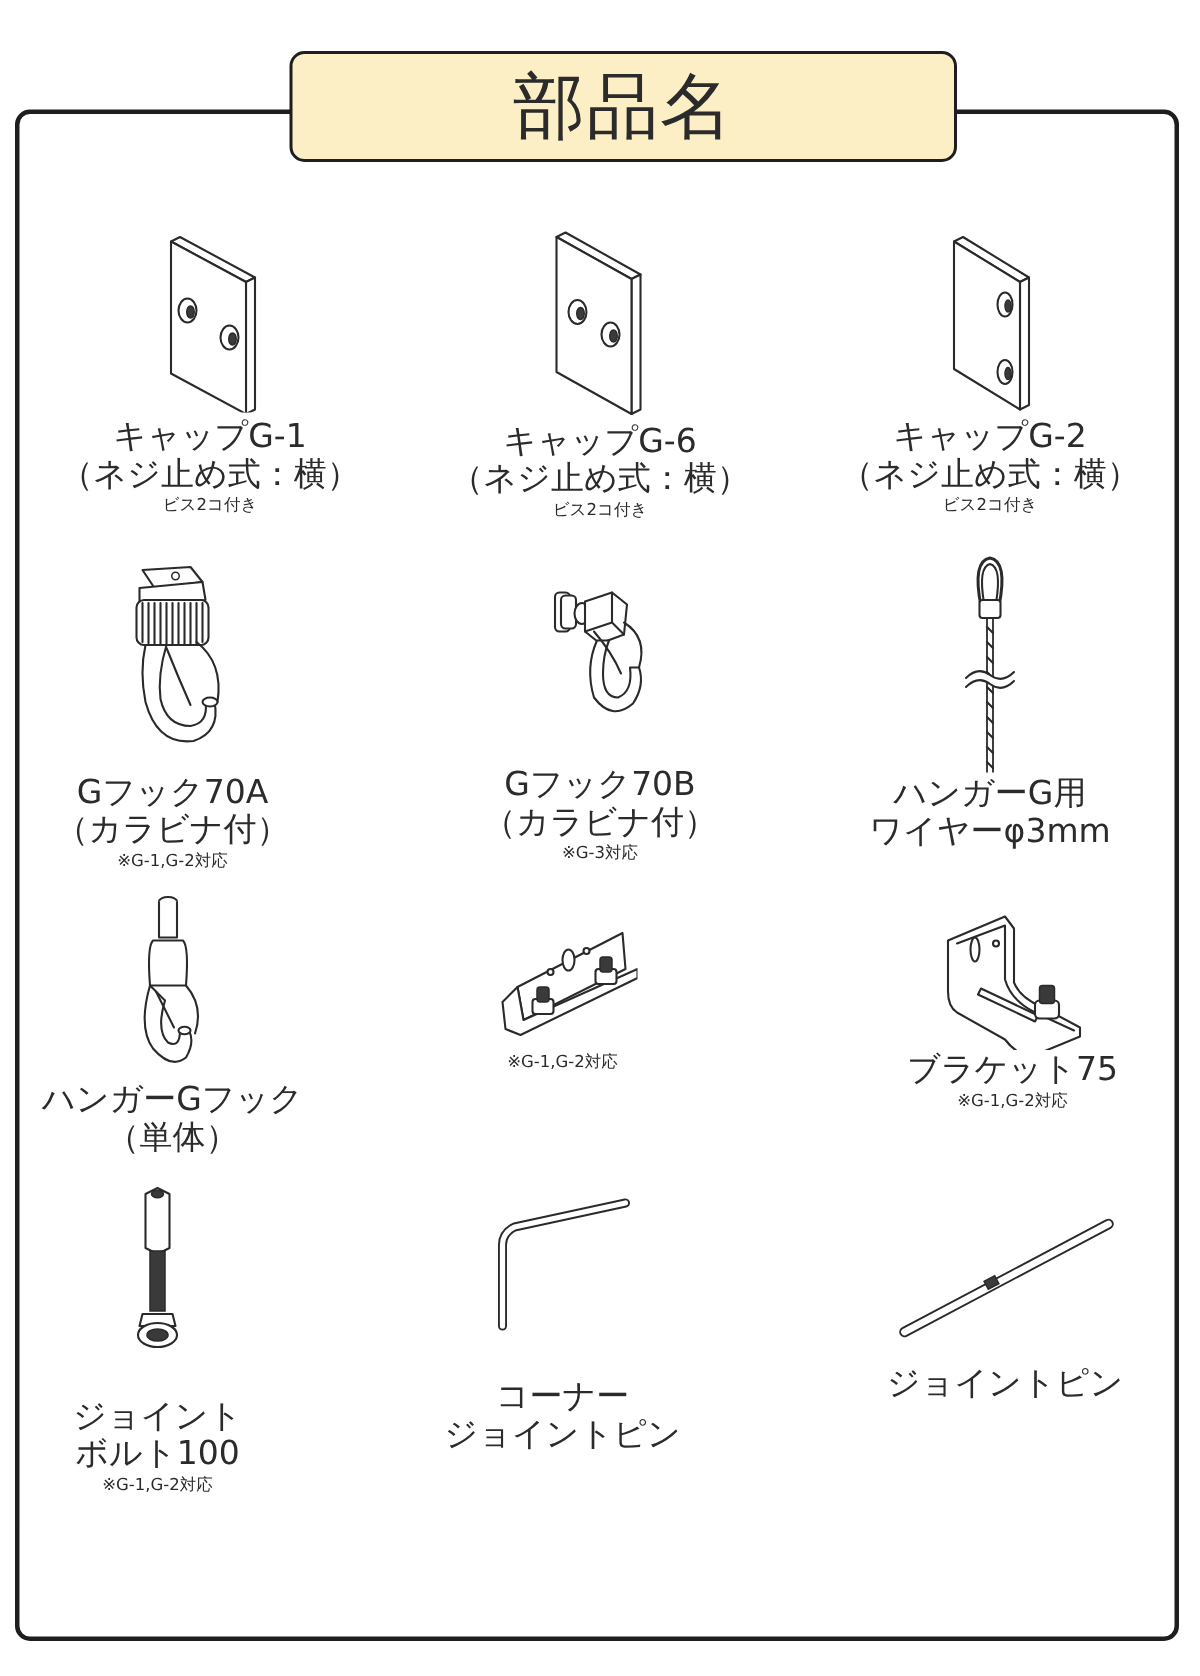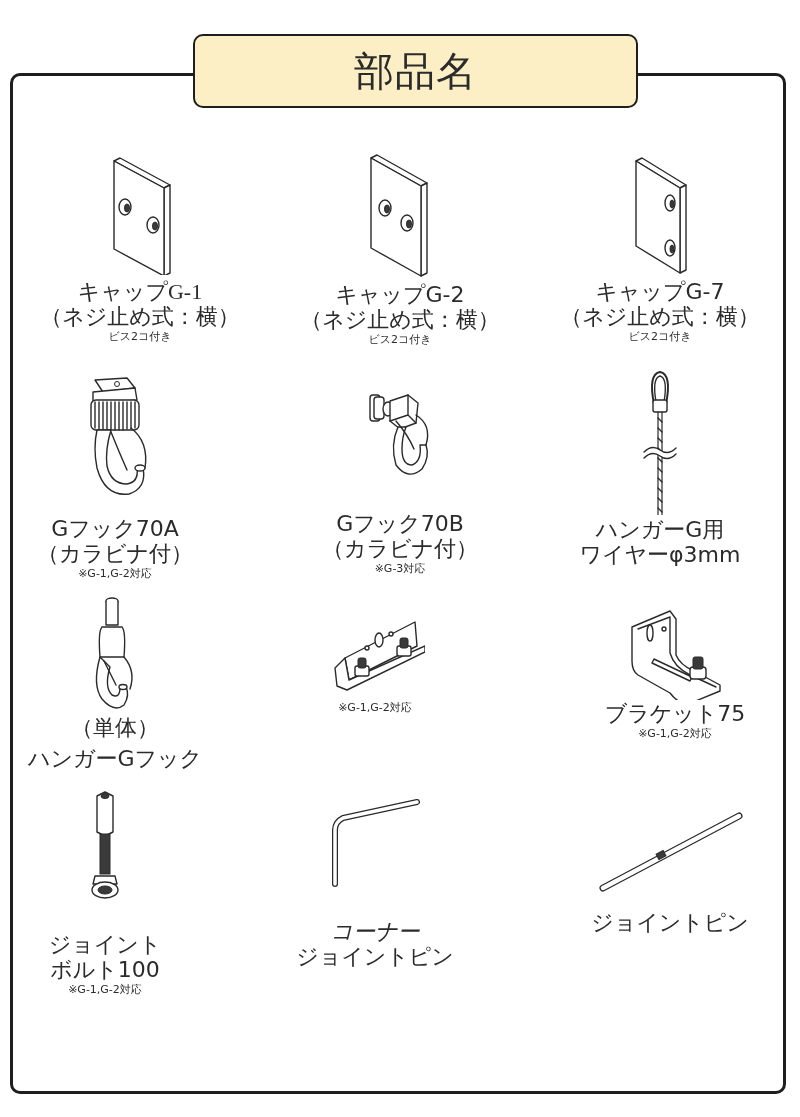--- a/index.html
+++ b/index.html
@@ -3,21 +3,21 @@
   <meta charset="utf-8">
   <style>
     html, body { margin: 0; padding: 0; background: #ffffff; }
     body { width: 800px; height: 1117px; position: relative; overflow: hidden;
            font-family: "DejaVu Sans", "Liberation Sans", sans-serif; color: #2a2a2a; }
     .frame { position: absolute; left: 10px; top: 73px; width: 776px; height: 1021px;
              border: 3px solid #1e1e1e; border-radius: 10px; box-sizing: border-box; }
     .title-box { position: absolute; left: 193px; top: 34px; width: 445px; height: 74px;
                  background: #fcefc5; border: 2.5px solid #1e1e1e; border-radius: 10px;
                  box-sizing: border-box; display: flex; align-items: center; justify-content: center;
-                 font-size: 40px; color: #2b2b2b; letter-spacing: 1px; }
+                 font-size: 48px; color: #2b2b2b; letter-spacing: 1px; }
     .part { position: absolute; text-align: center; }
     .part svg { display: block; margin: 0 auto; }
     .name { font-size: 22px; line-height: 25px; color: #2b2b2b; white-space: nowrap; }
     .note { font-size: 11px; line-height: 16px; color: #2b2b2b; white-space: nowrap; }
     .stroke { fill: none; stroke: #2a2a2a; stroke-width: 1.4; stroke-linejoin: round; stroke-linecap: round; }
     .fillw { fill: #ffffff; stroke: #2a2a2a; stroke-width: 1.4; stroke-linejoin: round; }
     .dark { fill: #3a3a3a; stroke: #2a2a2a; stroke-width: 1; }
   </style>
 </head>
 <body>
@@ -30,51 +30,51 @@
 <div class="part" style="left:10px; top:155px; width:260px;">
   <svg width="80" height="120" viewBox="0 0 80 120">
     <polygon class="fillw" points="14,6 20,3 70,30 64,33"></polygon>
     <polygon class="fillw" points="64,33 70,30 70,118 64,121"></polygon>
     <polygon class="fillw" points="14,6 64,33 64,121 14,94"></polygon>
     <ellipse class="fillw" cx="25" cy="52" rx="6" ry="8"></ellipse>
       <ellipse class="dark" cx="27" cy="53" rx="2.5" ry="4"></ellipse>
     <ellipse class="fillw" cx="53" cy="70" rx="6" ry="8"></ellipse>
       <ellipse class="dark" cx="55" cy="71" rx="2.5" ry="4"></ellipse>
   </svg>
-  <div class="name" style="margin-top:4px;font-family:Liberation Serif, serif;">キャップG-1</div>
+  <div class="name" style="margin-top:4px;">キャップG-1</div>
   <div class="name">（ネジ止め式：横）</div>
   <div class="note">ビス2コ付き</div>
 </div>
 
 <div class="part" style="left:270px; top:153px; width:260px;">
   <svg width="70" height="125" viewBox="0 0 70 125">
     <polygon class="fillw" points="6,5 12,2 62,30 56,33"></polygon>
     <polygon class="fillw" points="56,33 62,30 62,120 56,123"></polygon>
     <polygon class="fillw" points="6,5 56,33 56,123 6,95"></polygon>
     <ellipse class="fillw" cx="20" cy="55" rx="6" ry="8"></ellipse>
       <ellipse class="dark" cx="22" cy="56" rx="2.5" ry="4"></ellipse>
     <ellipse class="fillw" cx="42" cy="70" rx="6" ry="8"></ellipse>
       <ellipse class="dark" cx="44" cy="71" rx="2.5" ry="4"></ellipse>
   </svg>
-  <div class="name" style="margin-top:4px;">キャップG-2</div>
+  <div class="name" style="margin-top:4px;">キャップG-6</div>
   <div class="name">（ネジ止め式：横）</div>
   <div class="note">ビス2コ付き</div>
 </div>
 
 <div class="part" style="left:530px; top:155px; width:260px;">
   <svg width="60" height="120" viewBox="0 0 60 120">
     <polygon class="fillw" points="6,6 12,3 56,30 50,33"></polygon>
     <polygon class="fillw" points="50,33 56,30 56,115 50,118"></polygon>
     <polygon class="fillw" points="6,6 50,33 50,118 6,91"></polygon>
     <ellipse class="fillw" cx="40" cy="48" rx="5" ry="8"></ellipse>
       <ellipse class="dark" cx="42" cy="49" rx="2" ry="4"></ellipse>
     <ellipse class="fillw" cx="40" cy="93" rx="5" ry="8"></ellipse>
       <ellipse class="dark" cx="42" cy="94" rx="2" ry="4"></ellipse>
   </svg>
-  <div class="name" style="margin-top:4px;">キャップG-7</div>
+  <div class="name" style="margin-top:4px;">キャップG-2</div>
   <div class="name">（ネジ止め式：横）</div>
   <div class="note">ビス2コ付き</div>
 </div>
 
 <div class="part" style="left:10px; top:372px; width:210px;">
   <svg width="80" height="140" viewBox="0 0 80 140">
     <path class="fillw" d="M20,8 L52,6 L60,16 L28,20 Z"></path>
     <path class="fillw" d="M18,20 L60,16 L62,28 L18,32 Z"></path>
     <circle class="dark" cx="42" cy="12" r="2.5" style="fill:#fff"></circle>
     <rect class="fillw" x="16" y="28" width="48" height="30" rx="5"></rect>
@@ -119,22 +119,22 @@
 
 <div class="part" style="left:10px; top:595px; width:210px;">
   <svg width="50" height="120" viewBox="0 0 50 120">
     <ellipse class="fillw" cx="22" cy="6" rx="6" ry="3"></ellipse>
     <path class="fillw" d="M16,6 V30 L28,30 V6"></path>
     <path class="fillw" d="M12,32 Q8,36 10,62 L34,62 Q36,36 32,32 Z"></path>
     <path class="fillw" d="M10,62 Q2,90 12,104 Q24,118 34,110 Q40,100 36,92 L30,92 Q30,104 22,100 Q14,92 20,72 Z"></path>
     <path class="stroke" d="M34,62 Q46,76 40,94 M14,66 L26,90"></path>
     <ellipse class="fillw" cx="33" cy="92" rx="4" ry="2.5"></ellipse>
   </svg>
+  <div class="name" style="margin-top:6px;">ハンガーGフック</div>
   <div class="name">（単体）</div>
-  <div class="name" style="margin-top:6px;">ハンガーGフック</div>
 </div>
 
 <div class="part" style="left:270px; top:610px; width:210px;">
   <svg width="100" height="90" viewBox="0 0 100 90">
     <polygon class="fillw" points="20,48 90,12 92,36 24,70"></polygon>
     <polygon class="fillw" points="10,58 20,48 24,70 100,36 100,42 22,80 12,76"></polygon>
     <ellipse class="fillw" cx="54" cy="30" rx="4" ry="7"></ellipse>
     <circle class="fillw" cx="42" cy="38" r="2"></circle>
       <circle class="fillw" cx="66" cy="24" r="2"></circle>
     <rect class="fillw" x="30" y="56" width="14" height="10" rx="2"></rect>
@@ -171,21 +171,21 @@
   <div class="name" style="margin-top:32px;">ジョイント</div>
   <div class="name">ボルト100</div>
   <div class="note">※G-1,G-2対応</div>
 </div>
 
 <div class="part" style="left:270px; top:798px; width:210px;">
   <svg width="100" height="95" viewBox="0 0 100 95">
     <path class="stroke" d="M10,86 V32 Q10,24 18,20 L92,4" style="stroke-width:6; stroke:#2a2a2a"></path>
     <path class="stroke" d="M10,86 V32 Q10,24 18,20 L92,4" style="stroke-width:3.5; stroke:#fff"></path>
   </svg>
-  <div class="name" style="margin-top:26px;font-style:italic;">コーナー</div>
+  <div class="name" style="margin-top:26px;">コーナー</div>
   <div class="name">ジョイントピン</div>
 </div>
 
 <div class="part" style="left:560px; top:808px; width:220px;">
   <svg width="150" height="90" viewBox="0 0 150 90">
     <path class="stroke" d="M8,80 L144,8" style="stroke-width:7; stroke:#2a2a2a"></path>
     <path class="stroke" d="M8,80 L144,8" style="stroke-width:4.5; stroke:#fff"></path>
     <rect class="dark" x="62" y="44" width="8" height="6" transform="rotate(-28 66 47)"></rect>
   </svg>
   <div class="name" style="margin-top:12px;">ジョイントピン</div>

